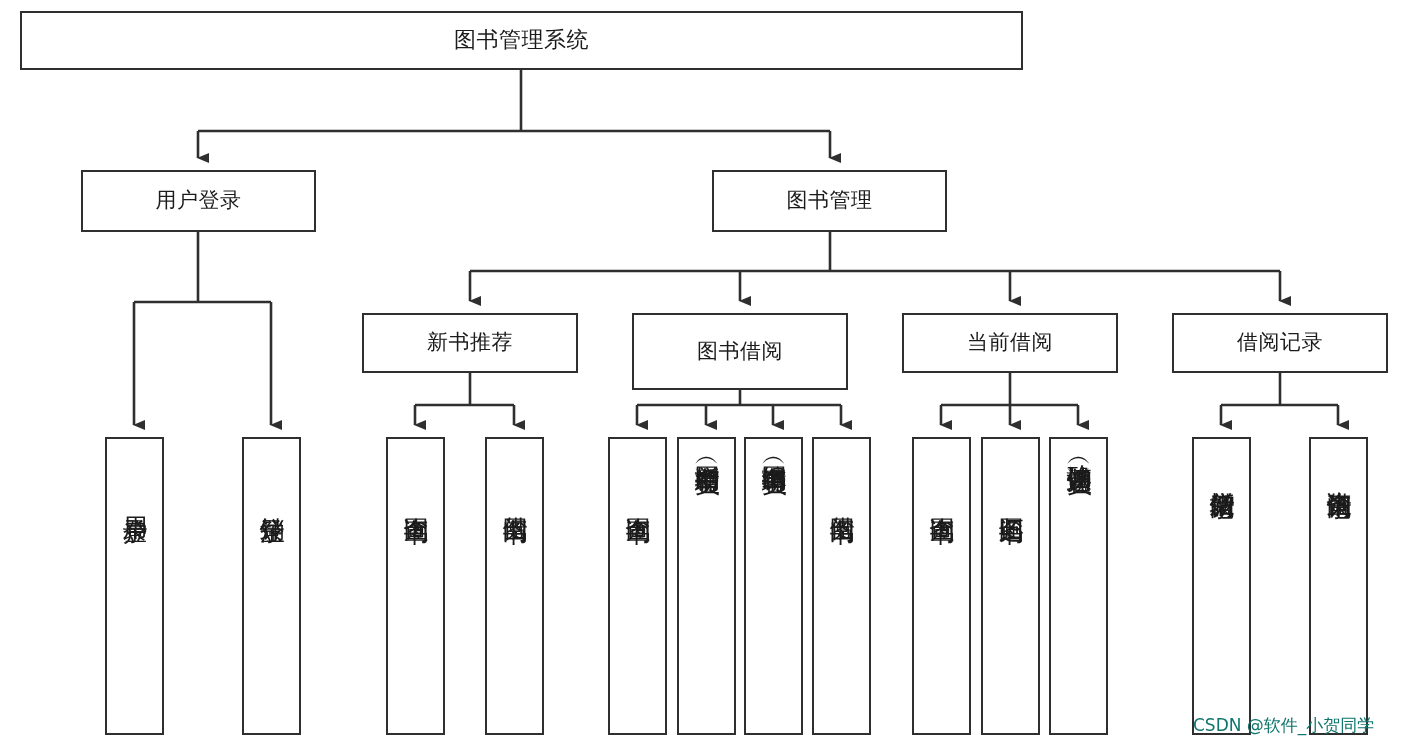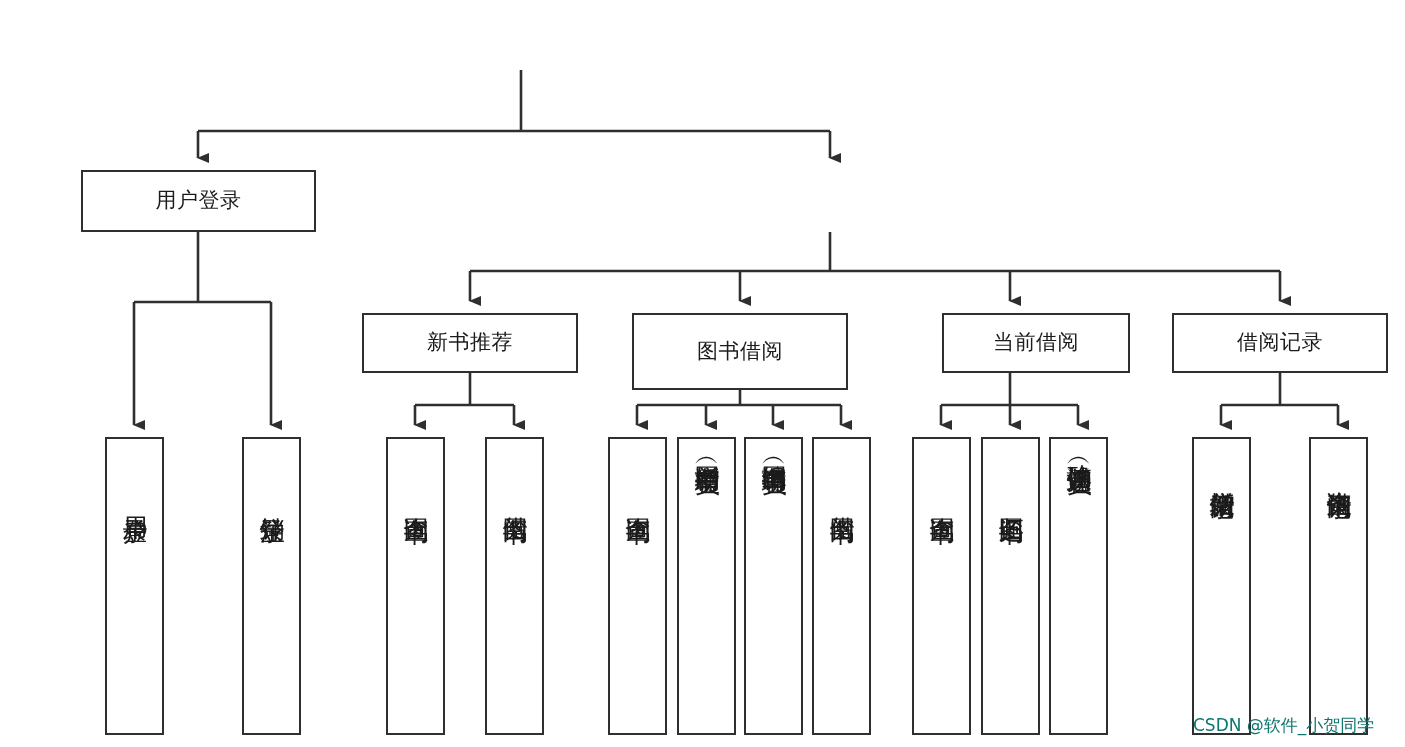--- a/index.html
+++ b/index.html
@@ -132,32 +132,38 @@
       <path d="M1010,405 L1010,425" marker-end="url(#arw)"></path>
       <path d="M1078,405 L1078,425" marker-end="url(#arw)"></path>
 
       <path d="M1280,373 L1280,405"></path>
       <path d="M1221,405 L1338,405"></path>
       <path d="M1221,405 L1221,425" marker-end="url(#arw)"></path>
       <path d="M1338,405 L1338,425" marker-end="url(#arw)"></path>
     </g>
   </svg>
 
+  <div class="node horiz root" style="left:20px; top:11px; width:1003px; height:59px;">
+    <span class="lbl">图书管理系统</span>
+  </div>
 
   <div class="node horiz" style="left:81px; top:170px; width:235px; height:62px;">
     <span class="lbl">用户登录</span>
   </div>
+  <div class="node horiz" style="left:712px; top:170px; width:235px; height:62px;">
+    <span class="lbl">图书管理</span>
+  </div>
 
   <div class="node horiz" style="left:362px; top:313px; width:216px; height:60px;">
     <span class="lbl">新书推荐</span>
   </div>
   <div class="node horiz" style="left:632px; top:313px; width:216px; height:77px;">
     <span class="lbl">图书借阅</span>
   </div>
-  <div class="node horiz" style="left:902px; top:313px; width:188px; height:60px;margin-left:40px;">
+  <div class="node horiz" style="left:902px; top:313px; width:216px; height:60px;">
     <span class="lbl">当前借阅</span>
   </div>
   <div class="node horiz" style="left:1172px; top:313px; width:216px; height:60px;">
     <span class="lbl">借阅记录</span>
   </div>
 
   <div class="node leaf mid" style="left:105px; top:437px; width:59px; height:298px;">
     <span class="lbl">用户登录</span>
   </div>
   <div class="node leaf mid" style="left:242px; top:437px; width:59px; height:298px;">

